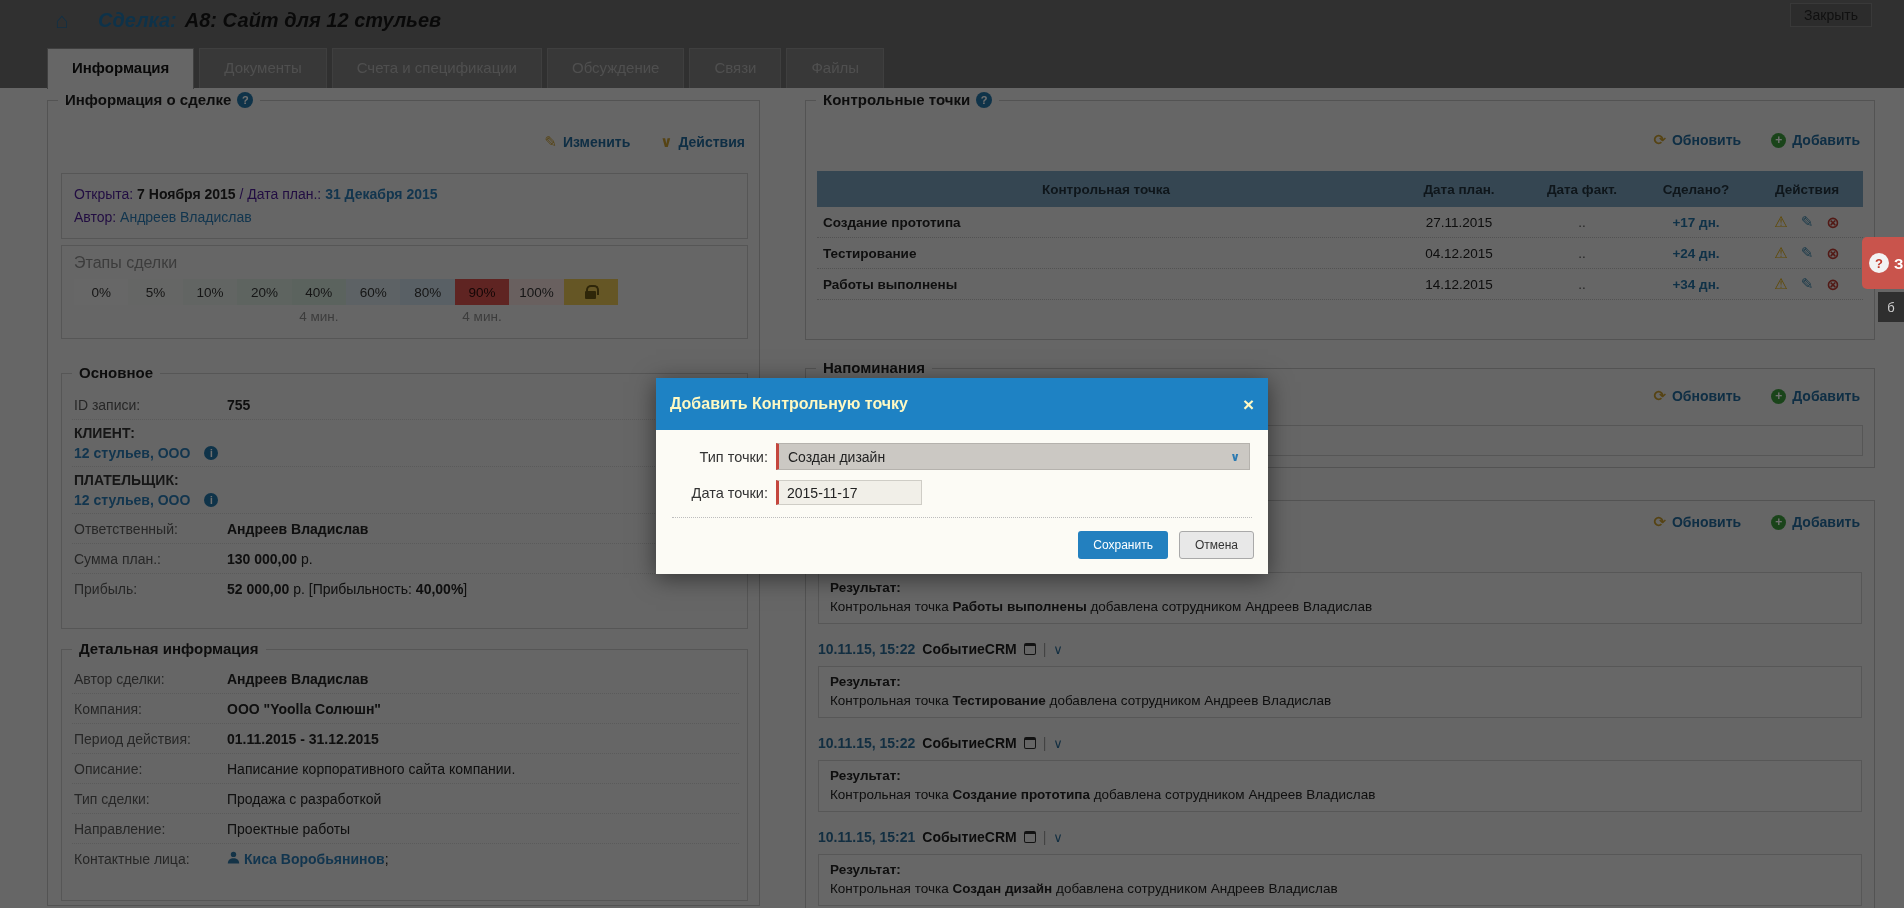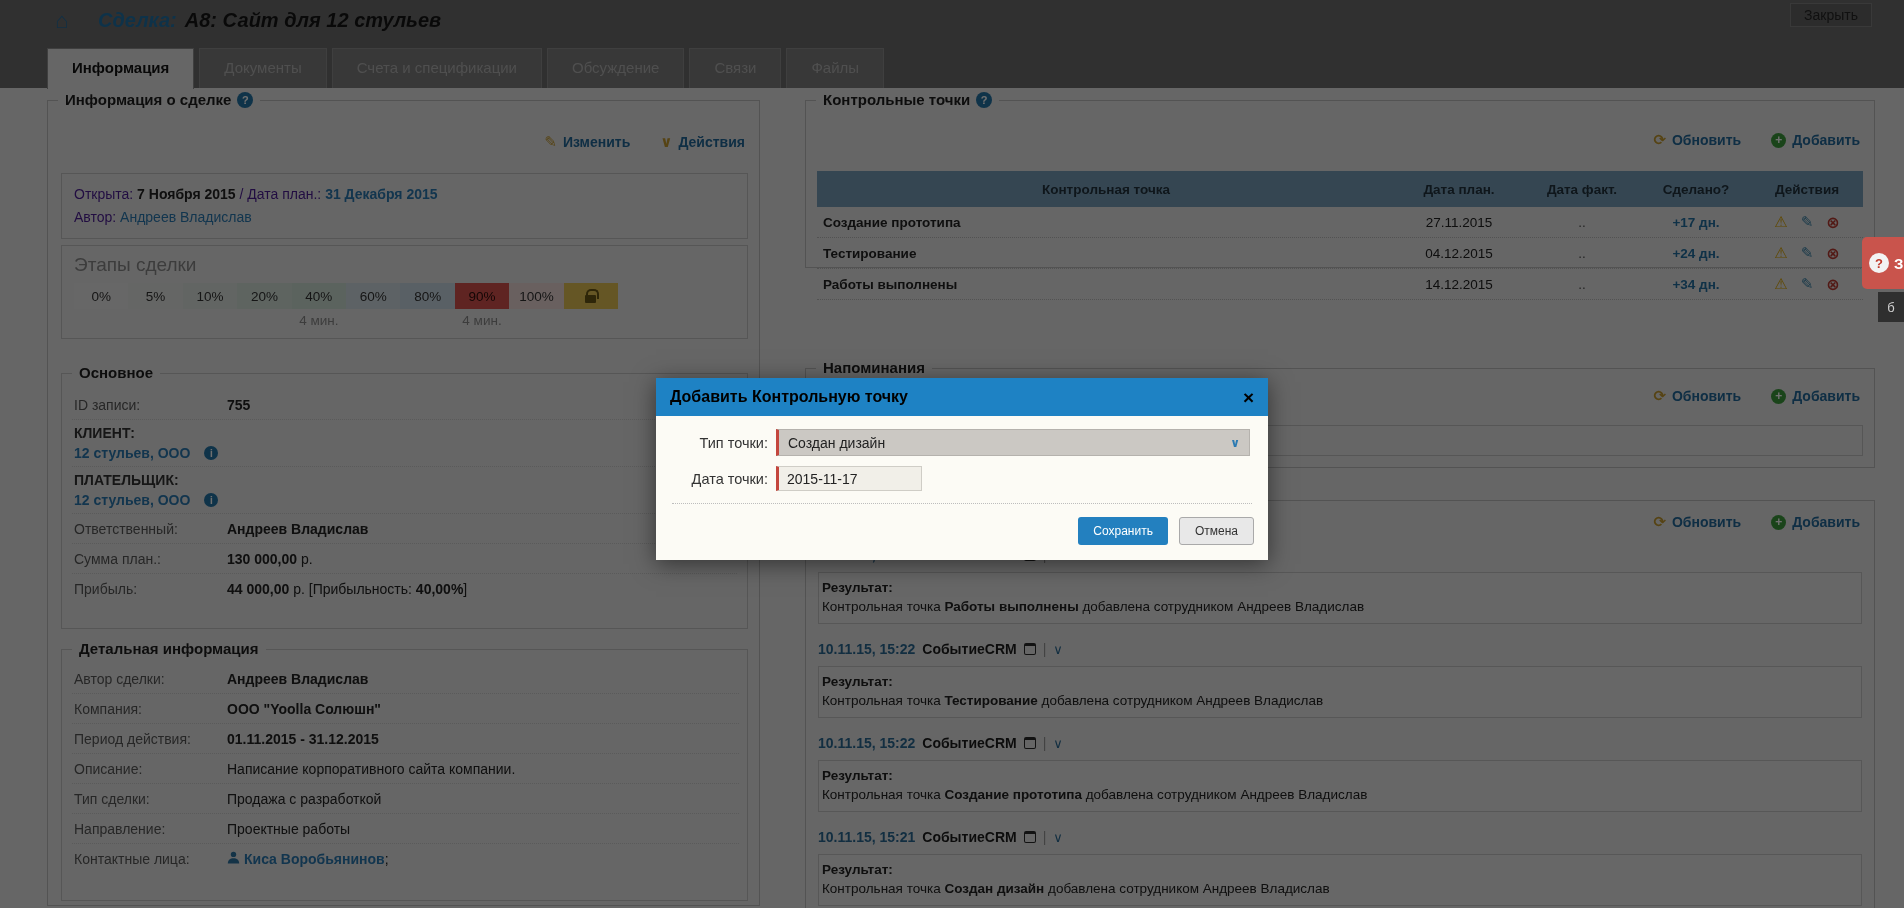--- a/index.html
+++ b/index.html
@@ -56,21 +56,21 @@
   #fs-deal { left:47px; top:100px; width:713px; height:806px; }
   #deal-actions { top:32px; }
   .inner-box { position:absolute; left:13px; width:687px; border:1px solid #c5c5c5; }
   #opened-box { top:72px; height:66px; padding:9px 12px; font-size:14px; }
   #opened-box .line { line-height:23px; }
   .lbl { color:#4c1d95;margin-top:35px; }
   .lnk { color:#2b7ab2; cursor:pointer; text-decoration:none; }
   .lnk.b { font-weight:bold; }
 
   #stage-box { top:144px; height:94px; padding:8px 0 0 12px; }
-  .stage-title { color:#8a8a8a; font-size:19px; margin-bottom:7px; }
+  .stage-title { color:#8a8a8a; font-size:16px; margin-bottom:7px; }
   .stage-bar { display:flex; width:544px; height:26px; }
   .seg { flex:1; display:flex; align-items:center; justify-content:center; font-size:13.5px; color:#333; cursor:pointer; }
   .stage-markers { position:relative; width:544px; height:22px; }
   .stage-marker { position:absolute; top:4px; transform:translateX(-50%); color:#8a8a8a; font-size:13.5px; }
   .lock { position:relative; width:11px; height:8px; background:#6a5716; border-radius:1px; display:inline-block; margin-top:5px; }
   .lock::before { content:""; position:absolute; left:1px; top:-6px; width:9px; height:8px;
     border:2px solid #6a5716; border-bottom:none; border-radius:5px 5px 0 0; }
 
   .sub-panel { position:absolute; left:13px; width:687px; border:1px solid #c5c5c5; }
   #fs-main { top:272px; height:256px; padding:16px 10px 0 10px; }
@@ -79,21 +79,21 @@
   .info-row:last-child { border-bottom:none; }
   .info-label { width:153px; color:#585858; flex:none; }
   .info-value { flex:1; }
   .info-row.stacked { display:block; }
   .info-row.stacked .info-label { width:auto; color:#333; font-weight:bold; margin-bottom:4px; }
   .link-line { display:flex; align-items:center; gap:14px; }
   .info-dot { width:14px; height:14px; font-size:10px; }
   .person-icon { display:inline-block; margin-right:4px; }
 
   
-  #fs-checkpoints { left:805px; top:100px; width:1070px; height:168px; }
+  #fs-checkpoints { left:805px; top:100px; width:1070px; height:240px; }
   #cp-actions { top:30px; }
   .cp-table { position:absolute; left:11px; right:11px; top:70px; font-size:13.5px; }
   .cp-hrow {
     display:grid; grid-template-columns:1fr 128px 118px 110px 112px;
     background:var(--table-header-blue,#7aa0ba); height:36px; align-items:center;
     color:#22333f; font-weight:bold; text-align:center;
   }
   .cp-row {
     display:grid; grid-template-columns:1fr 128px 118px 110px 112px;
     height:31px; align-items:center; border-bottom:1px dotted #bcbcbc; text-align:center;
@@ -113,33 +113,33 @@
   #fs-events { left:805px; top:500px; width:1070px; height:520px; }
   #ev-actions { top:12px; }
   .events-list { position:absolute; left:12px; right:12px; top:46px; }
   .event { margin-bottom:17px; }
   .event-head { display:flex; align-items:center; gap:7px; margin-bottom:9px; }
   .ev-time { color:#2b6a94; font-weight:bold; }
   .ev-type { color:#1d1d1d; font-weight:bold; }
   .cal-icon { width:12px; height:12px; border:1px solid #2b2b2b; border-top:3px solid #2b2b2b; border-radius:2px; display:inline-block; }
   .ev-sep { color:#999; }
   .ev-chev { color:#2b6a94; font-size:13px; cursor:pointer; }
-  .result-box { border:1px solid #c6c6c6; background:#ebebeb; padding:7px 3px 9px; font-size:13.5px; }
+  .result-box { border:1px solid #c6c6c6; background:#ebebeb; padding:7px 11px 9px; font-size:13.5px; }
   .result-label { font-weight:bold; margin-bottom:4px; color:#222; }
 
   
   .dim-overlay { position:absolute; inset:0; background:rgba(0,0,0,0.56); z-index:20; }
 
   
   .modal {
     position:absolute; left:656px; top:378px; width:612px; z-index:30;
     background:#fcfbf5; box-shadow:0 4px 22px rgba(0,0,0,0.5);
   }
   .modal-head {
-    height:38px; background:var(--modal-header-blue,#1e82c4); color:#000000;
+    height:52px; background:var(--modal-header-blue,#1e82c4); color:#fef9c3;
     display:flex; align-items:center; padding:0 14px; font-size:16px; font-weight:bold;
   }
   .modal-close { margin-left:auto; font-size:19px; font-weight:bold; cursor:pointer; line-height:1; }
   .modal-body { padding:13px 16px 0; }
   .form-row { display:flex; align-items:center; margin-bottom:10px; }
   .form-label { width:96px; text-align:right; margin-right:8px; color:#333; font-size:14.5px; flex:none; }
   .select-box {
     flex:0 0 474px; height:27px; background:#cbc8c3; border:1px solid #b5b2ad;
     border-left:3px solid #c4463d; display:flex; align-items:center; padding:0 9px; cursor:pointer; color:#222;
   }
@@ -302,21 +302,21 @@
         <div class="info-row">
     <div class="info-label">Ответственный:</div>
     <div class="info-value"><span class="b">Андреев Владислав</span></div>
   </div>
         <div class="info-row">
     <div class="info-label">Сумма план.:</div>
     <div class="info-value"><span class="b">130 000,00</span><span> р.</span></div>
   </div>
         <div class="info-row">
     <div class="info-label">Прибыль:</div>
-    <div class="info-value"><span class="b">44 000,00</span><span> р.  [Прибыльность: </span><span class="b">40,00%</span><span>]</span></div>
+    <div class="info-value"><span class="b">52 000,00</span><span> р.  [Прибыльность: </span><span class="b">40,00%</span><span>]</span></div>
   </div>
       </div>
   </div>
 
   <div class="sub-panel" id="fs-details">
     <div class="panel-legend">Детальная информация</div>
     <div id="detail-rows">
         <div class="info-row">
     <div class="info-label">Автор сделки:</div>
     <div class="info-value"><span class="b">Андреев Владислав</span></div>

